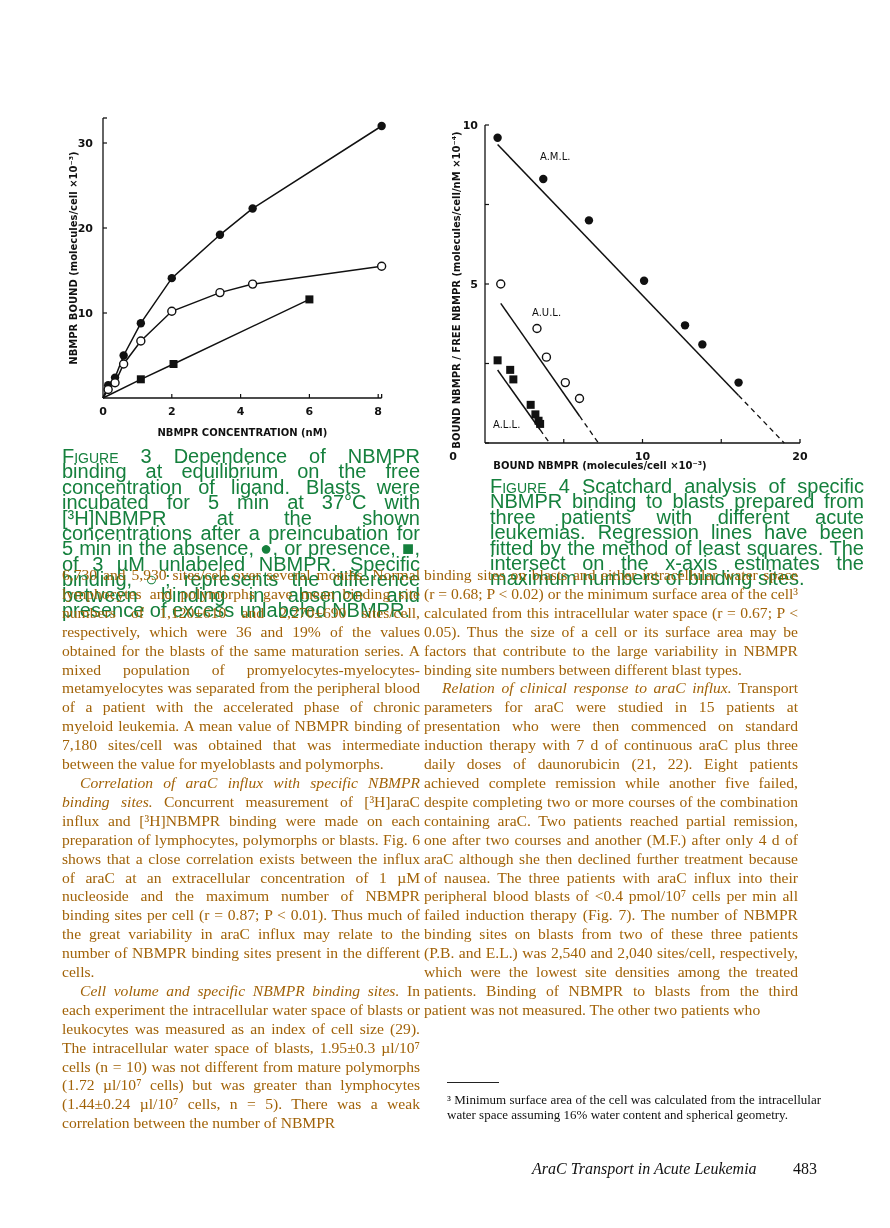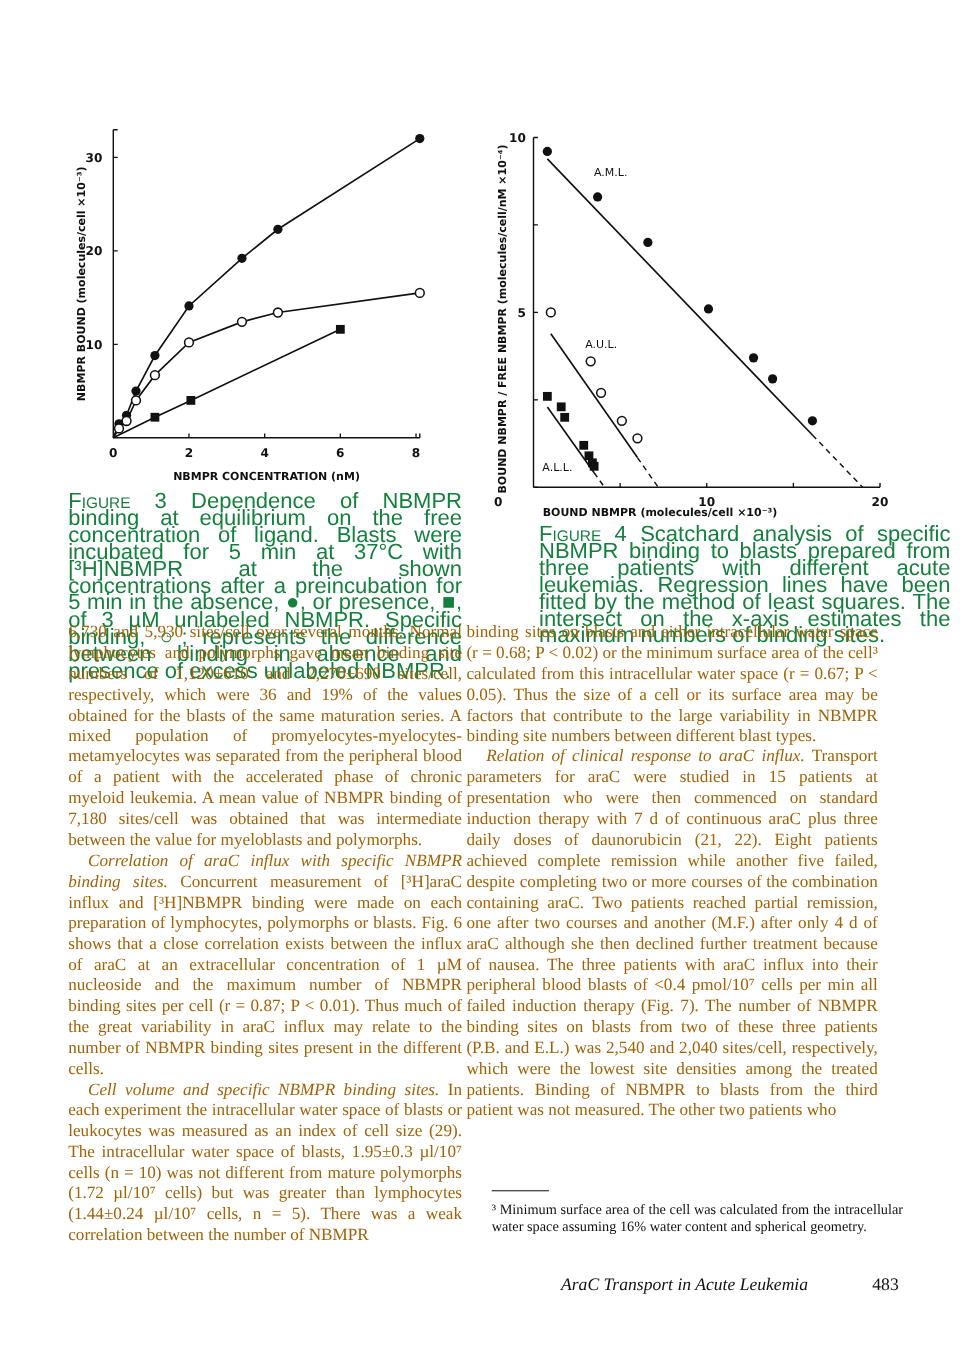--- a/index.html
+++ b/index.html
@@ -7,21 +7,21 @@
   .abs { position: absolute; }
   svg text { font-family: "DejaVu Sans", "Liberation Sans", sans-serif; fill: #111; }
   .caption { position: absolute; font-family: Liberation Sans, sans-serif; font-size: 20px; line-height: 15.4px; text-align: justify; color: #15803d; }
   .caption .figlabel { font-variant: small-caps; }
   .col { position: absolute; font-family: "Liberation Serif", "DejaVu Serif", serif; font-size: 15.6px; line-height: 18.9px; text-align: justify; color: #a16207; }
   .col p { margin: 0; text-indent: 0; }
   .col p.ind { text-indent: 18px; }
   .col em { }
   .footnote-rule { position: absolute; width: 52px; height: 1px; background: #222; }
   .footnote { position: absolute; font-family: "Liberation Serif", "DejaVu Serif", serif; font-size: 13px; line-height: 15px; text-align: justify; }
-  .running { position: absolute; font-family: "Liberation Serif", "DejaVu Serif", serif; font-size: 16px; font-style: italic; }
+  .running { position: absolute; font-family: "Liberation Serif", "DejaVu Serif", serif; font-size: 16px; font-style: italic; margin-left: 22px; }
   .pageno { position: absolute; font-family: "Liberation Serif", "DejaVu Serif", serif; font-size: 16px; }
 </style>
 </head>
 <body>
 
 <svg class="abs" style="left:55px;top:110px" width="360" height="330" viewBox="55 110 360 330">
   <g id="fig3">
       <line x1="103" y1="398" x2="103" y2="118" stroke="#111" stroke-width="1.3"></line>
       <line x1="103" y1="118" x2="107" y2="118" stroke="#111" stroke-width="1.3"></line>
       <line x1="103" y1="398" x2="381.64" y2="398" stroke="#111" stroke-width="1.3"></line>

